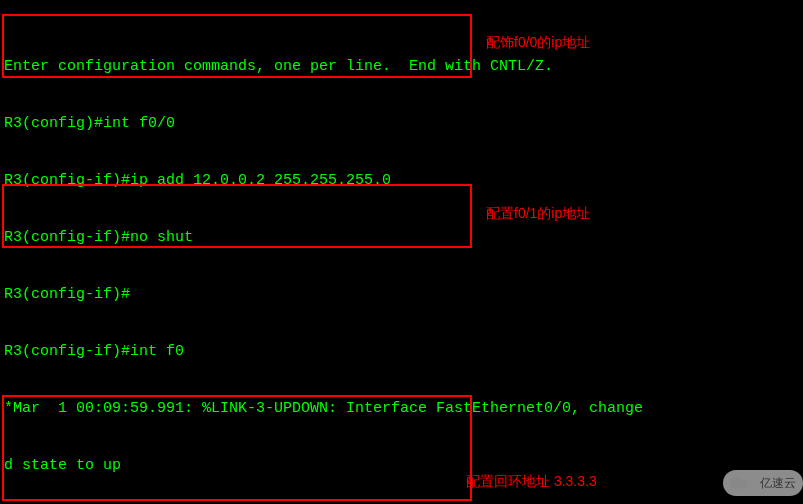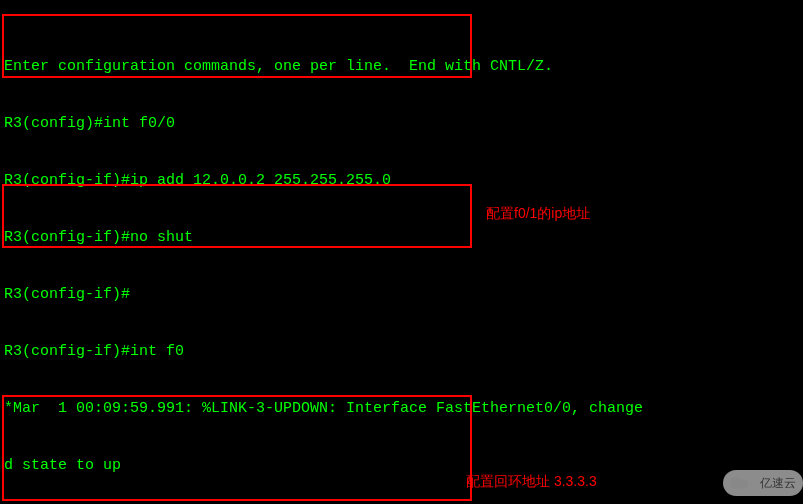--- a/index.html
+++ b/index.html
@@ -104,20 +104,21 @@
   
   
   
 
   
   <div class="box" style="left:2px; top:14px; width:466px; height:60px;"></div>
   <div class="box" style="left:2px; top:184px; width:466px; height:60px;"></div>
   <div class="box" style="left:2px; top:395px; width:466px; height:102px;"></div>
 
   
+  <span class="annotation" style="left:486px; top:33px;">配饰f0/0的ip地址</span>
   <span class="annotation" style="left:486px; top:204px;">配置f0/1的ip地址</span>
   <span class="annotation" style="left:466px; top:472px;">配置回环地址 3.3.3.3</span>
 
   
   <div class="watermark">
     <span class="cloud"></span>
     <span>亿速云</span>
   </div>
 </div>
 

